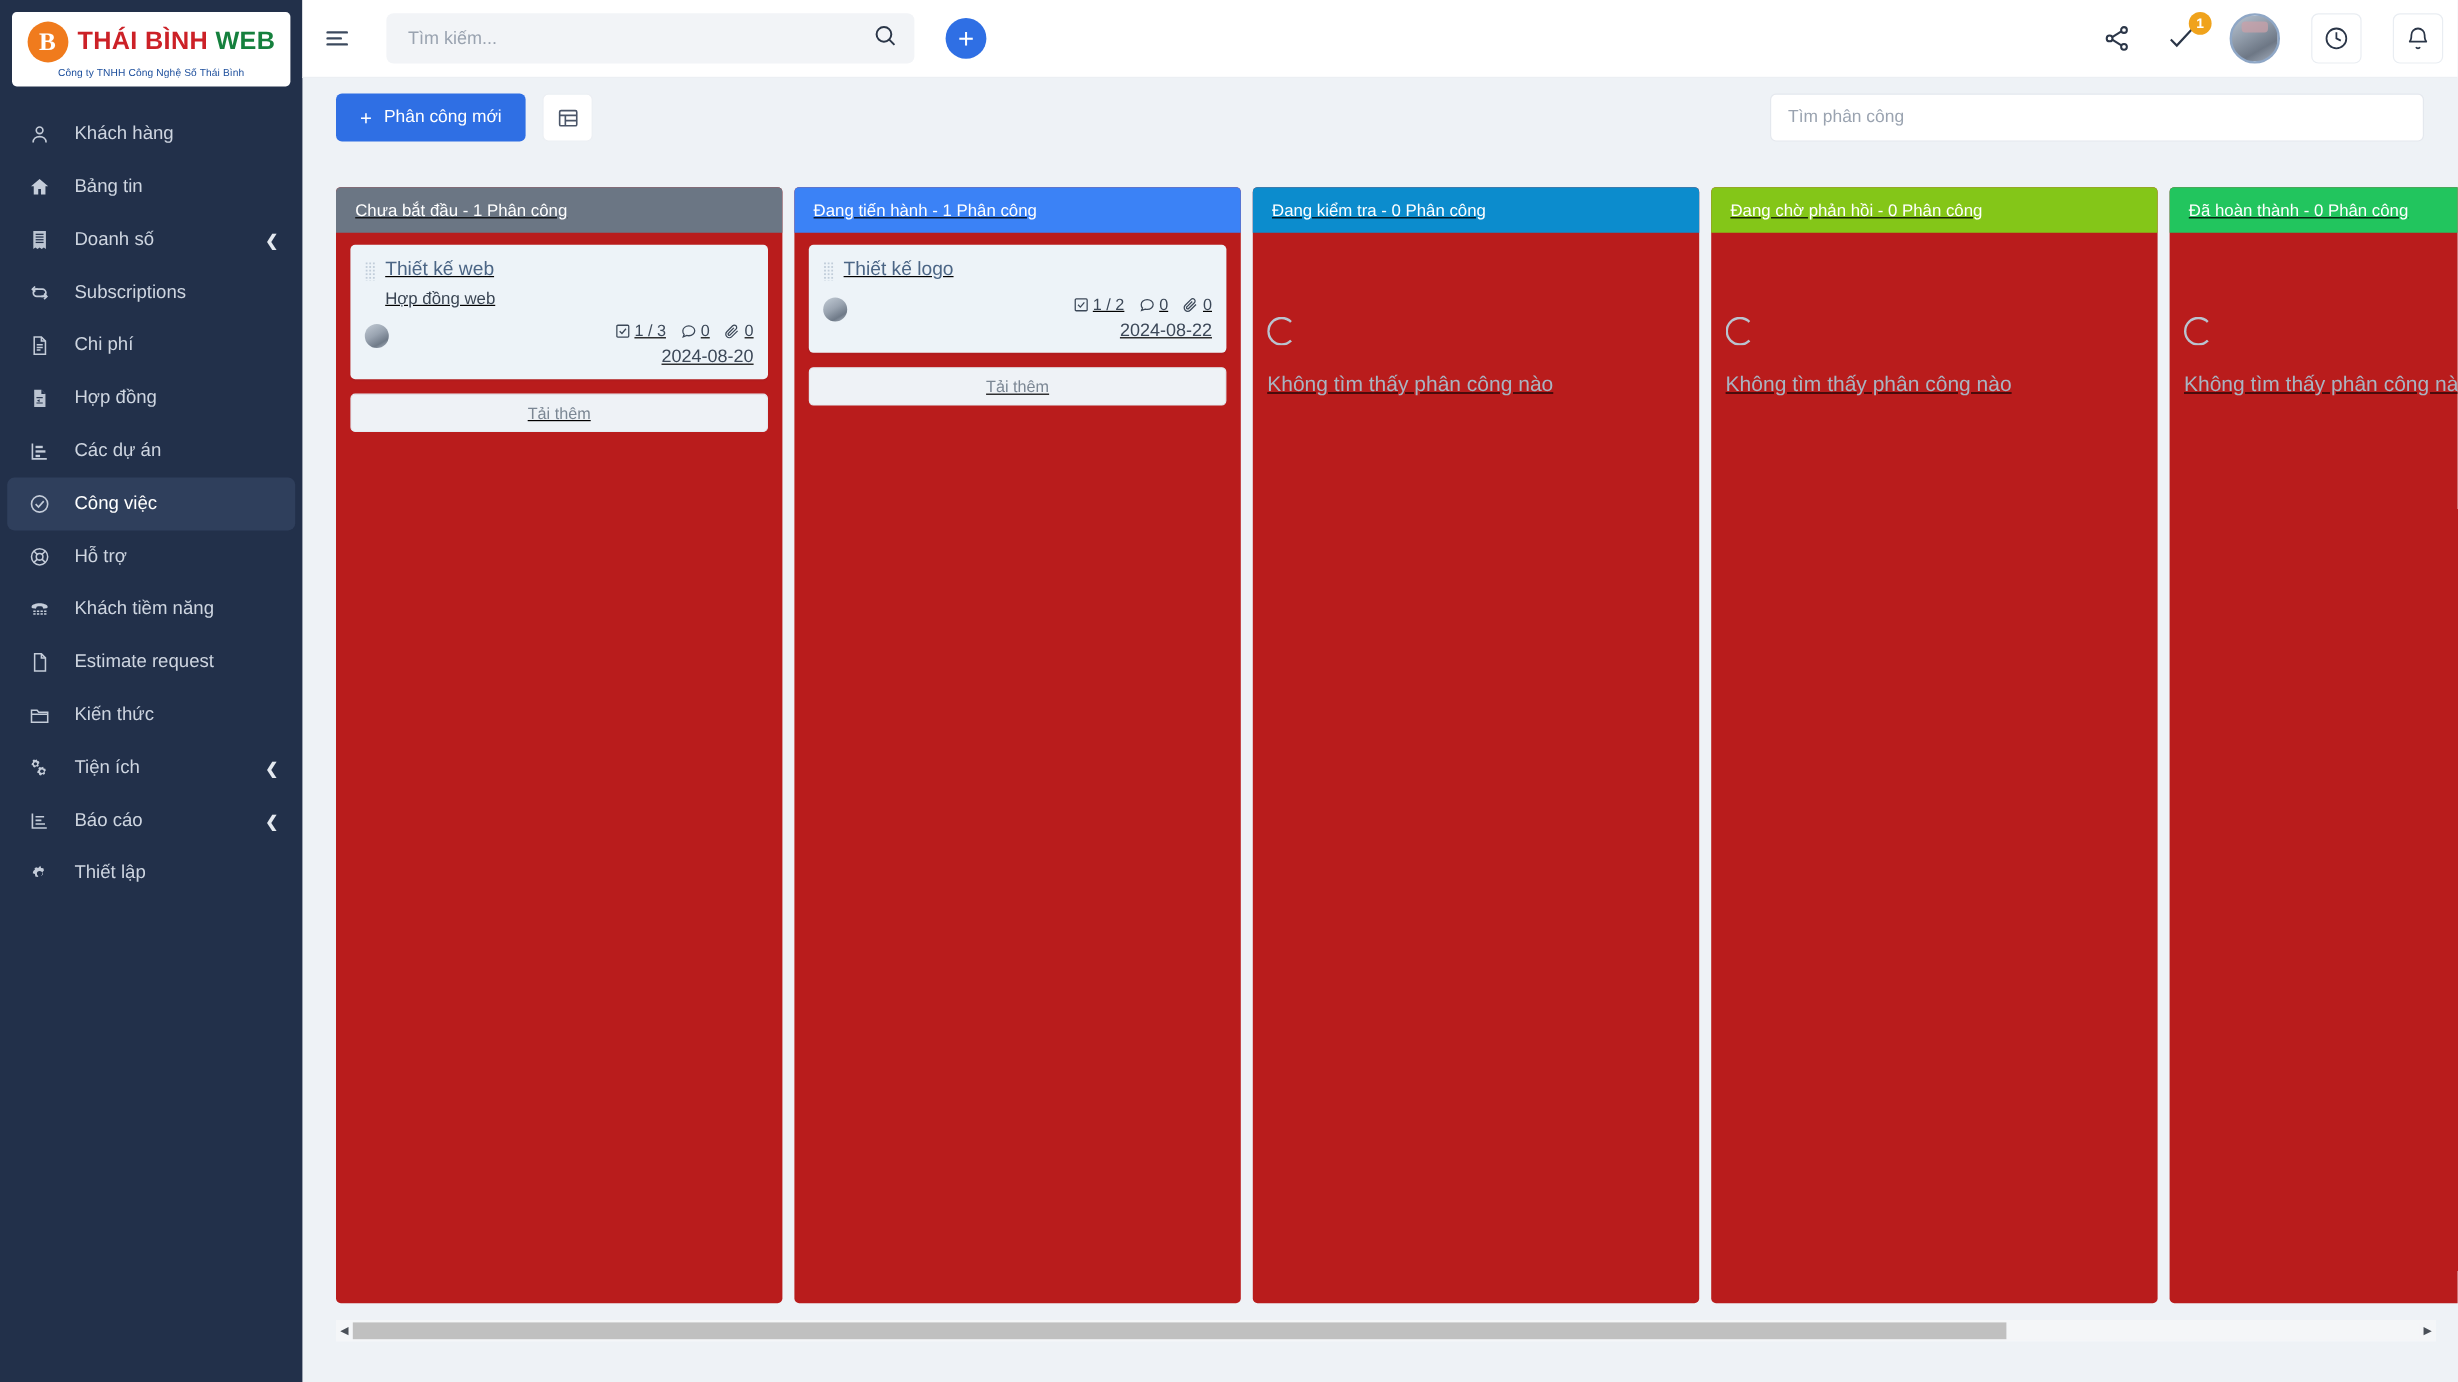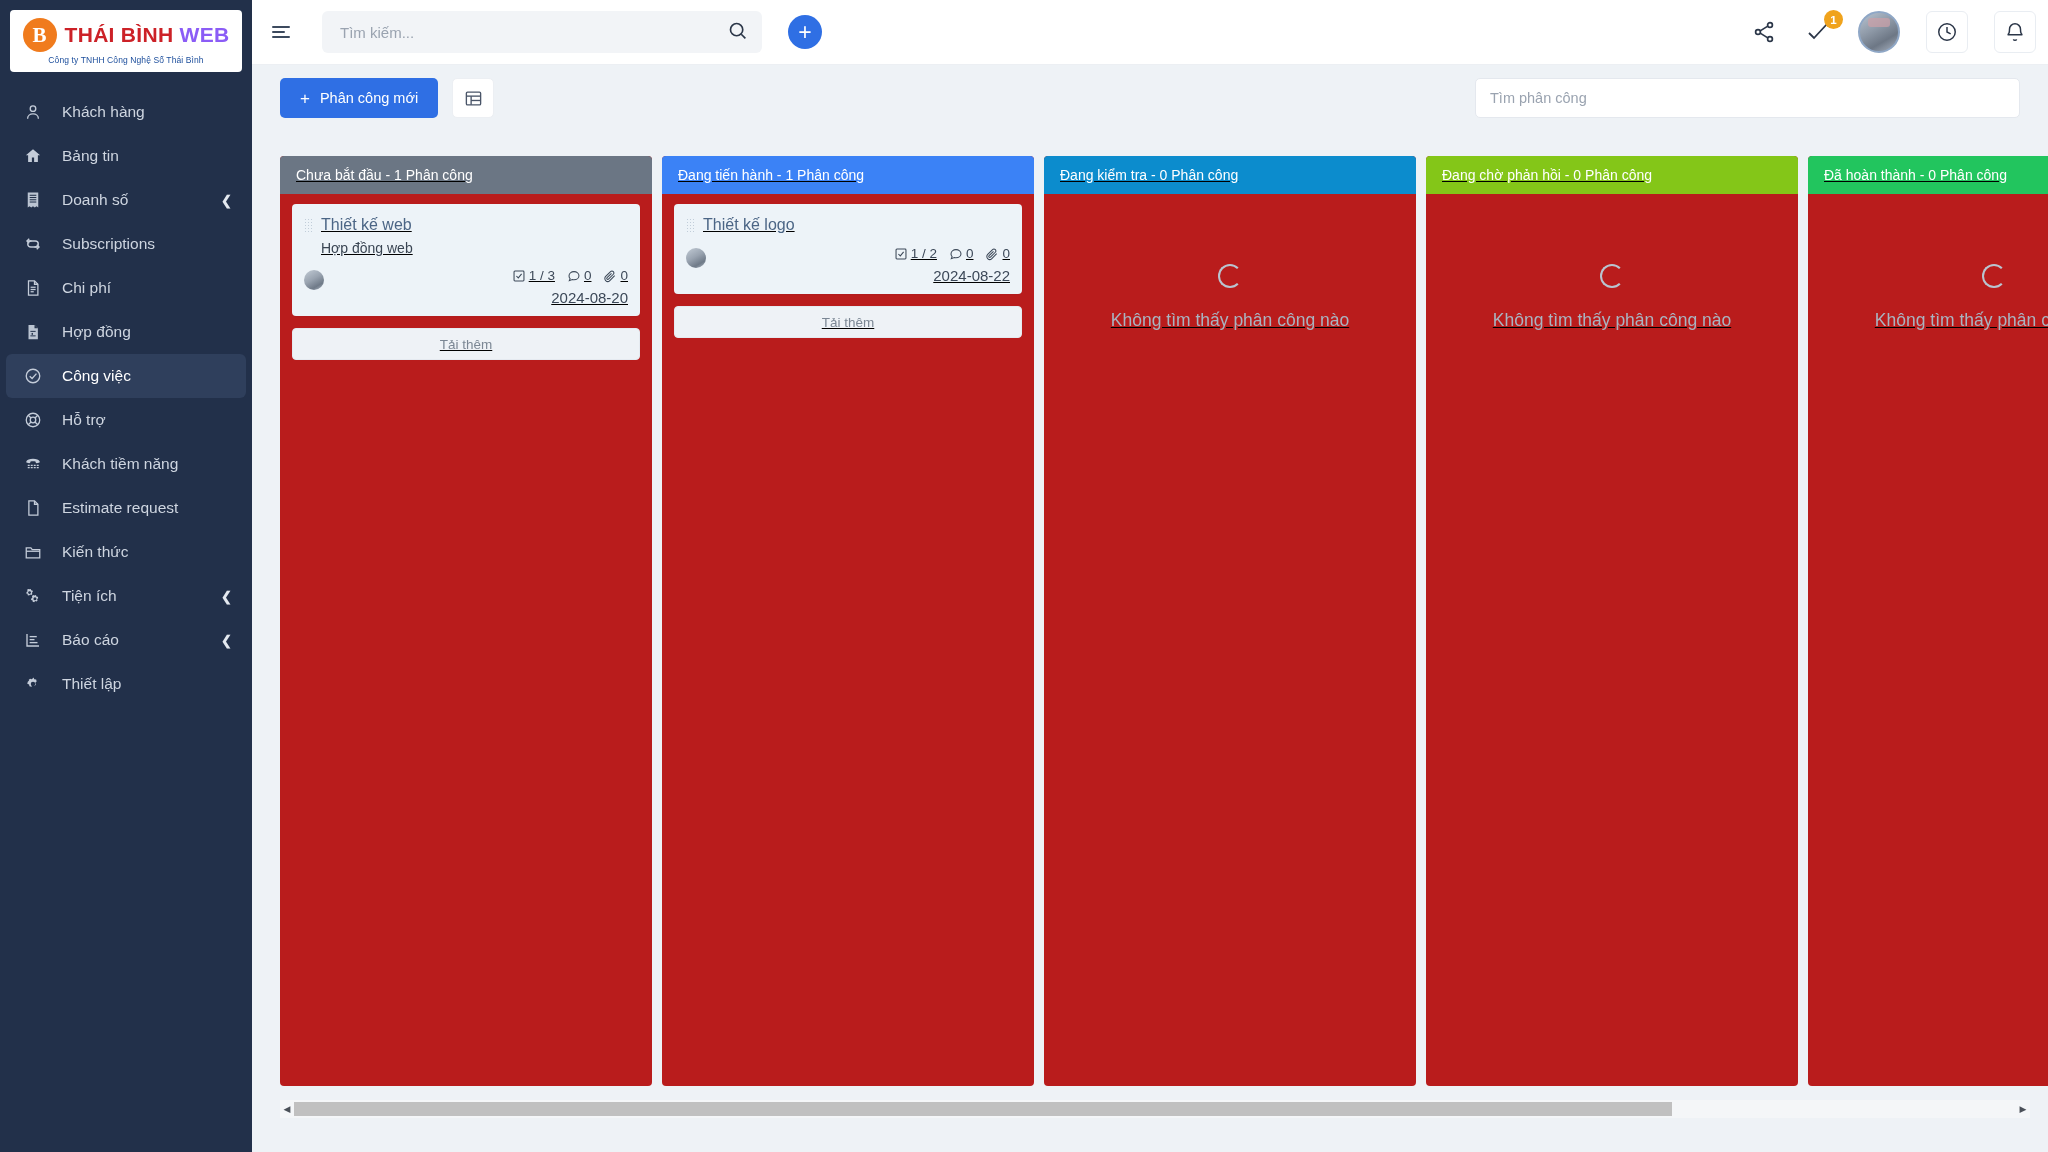--- a/index.html
+++ b/index.html
@@ -28,21 +28,21 @@
   .logo-mark {
     width: 34px; height: 34px; border-radius: 50%;
     background: #f07b1d; color: #fff;
     font-weight: bold; font-size: 21px;
     display: flex; align-items: center; justify-content: center;
     font-family: "Liberation Serif", serif;
     position: relative;
   }
   .logo-text { font-size: 21px; font-weight: bold; letter-spacing: .3px; }
   .logo-text .t1 { color: #cc2127; }
-  .logo-text .t2 { color: #8b5cf6; }
+  .logo-text .t2 { color: #15803d; }
   .logo-sub { font-size: 8.5px; color: #1c4e9c; margin-top: 3px; letter-spacing: .1px; }
 
   .nav { margin-top: 6px; }
   .nav-item {
     position: relative;
     display: flex; align-items: center;
     height: 44px;
     margin: 0 6px;
     padding: 0 14px 0 16px;
     color: #ced5e0;
@@ -229,21 +229,21 @@
   .load-more {
     background: #eef2f6;
     border: 1px solid #e5eaf0;
     border-radius: 4px;
     height: 32px;
     display: flex; align-items: center; justify-content: center;
     color: #7b8794; font-size: 13.5px; cursor: pointer;
   }
 
   .empty {
-    display: flex; flex-direction: column; align-items: center;
+    display: flex; flex-direction: column; align-items: flex-start;
     padding-top: 60px; color: #a6b2bf;
   }
   .spinner {
     width: 24px; height: 24px; border-radius: 50%;
     border: 2.5px solid #b9c4d0; border-right-color: transparent;
     margin-bottom: 22px;
   }
   .empty-text { font-size: 17.5px; color: #a9b4c1; white-space: nowrap; }
 
   
@@ -337,20 +337,31 @@
             <path d="M6 2.5h8l4.5 4.5v14.5H6z" opacity=".95"></path>
             <polygon points="14,2.5 18.5,7 14,7" fill="#22304a"></polygon>
             <g fill="#22304a">
               <rect x="8.5" y="10.5" width="7" height="1.3"></rect>
               <path d="M8.5 16.5h7v1.3h-7z"></path>
               <polygon points="9,14.5 12,13 12,16"></polygon>
             </g>
           </svg>
         </span>
         <span>Hợp đồng</span>
+      </div>
+      <div class="nav-item">
+        <span class="nav-ico">
+          <svg viewBox="0 0 24 24" fill="none" stroke="currentColor" stroke-width="1.8">
+            <polyline points="4,3.5 4,20.5 20,20.5"></polyline>
+            <rect x="7.5" y="6" width="8" height="2.6" fill="currentColor" stroke="none"></rect>
+            <rect x="7.5" y="11" width="11" height="2.6" fill="currentColor" stroke="none"></rect>
+            <rect x="7.5" y="16" width="5" height="2.6" fill="currentColor" stroke="none"></rect>
+          </svg>
+        </span>
+        <span>Các dự án</span>
       </div>
       <div class="nav-item active">
         <span class="nav-ico">
           <svg viewBox="0 0 24 24" fill="none" stroke="currentColor" stroke-width="1.8">
             <circle cx="12" cy="12" r="9"></circle>
             <polyline points="7.6,12.2 10.8,15.4 16.6,8.8"></polyline>
           </svg>
         </span>
         <span>Công việc</span>
       </div>

